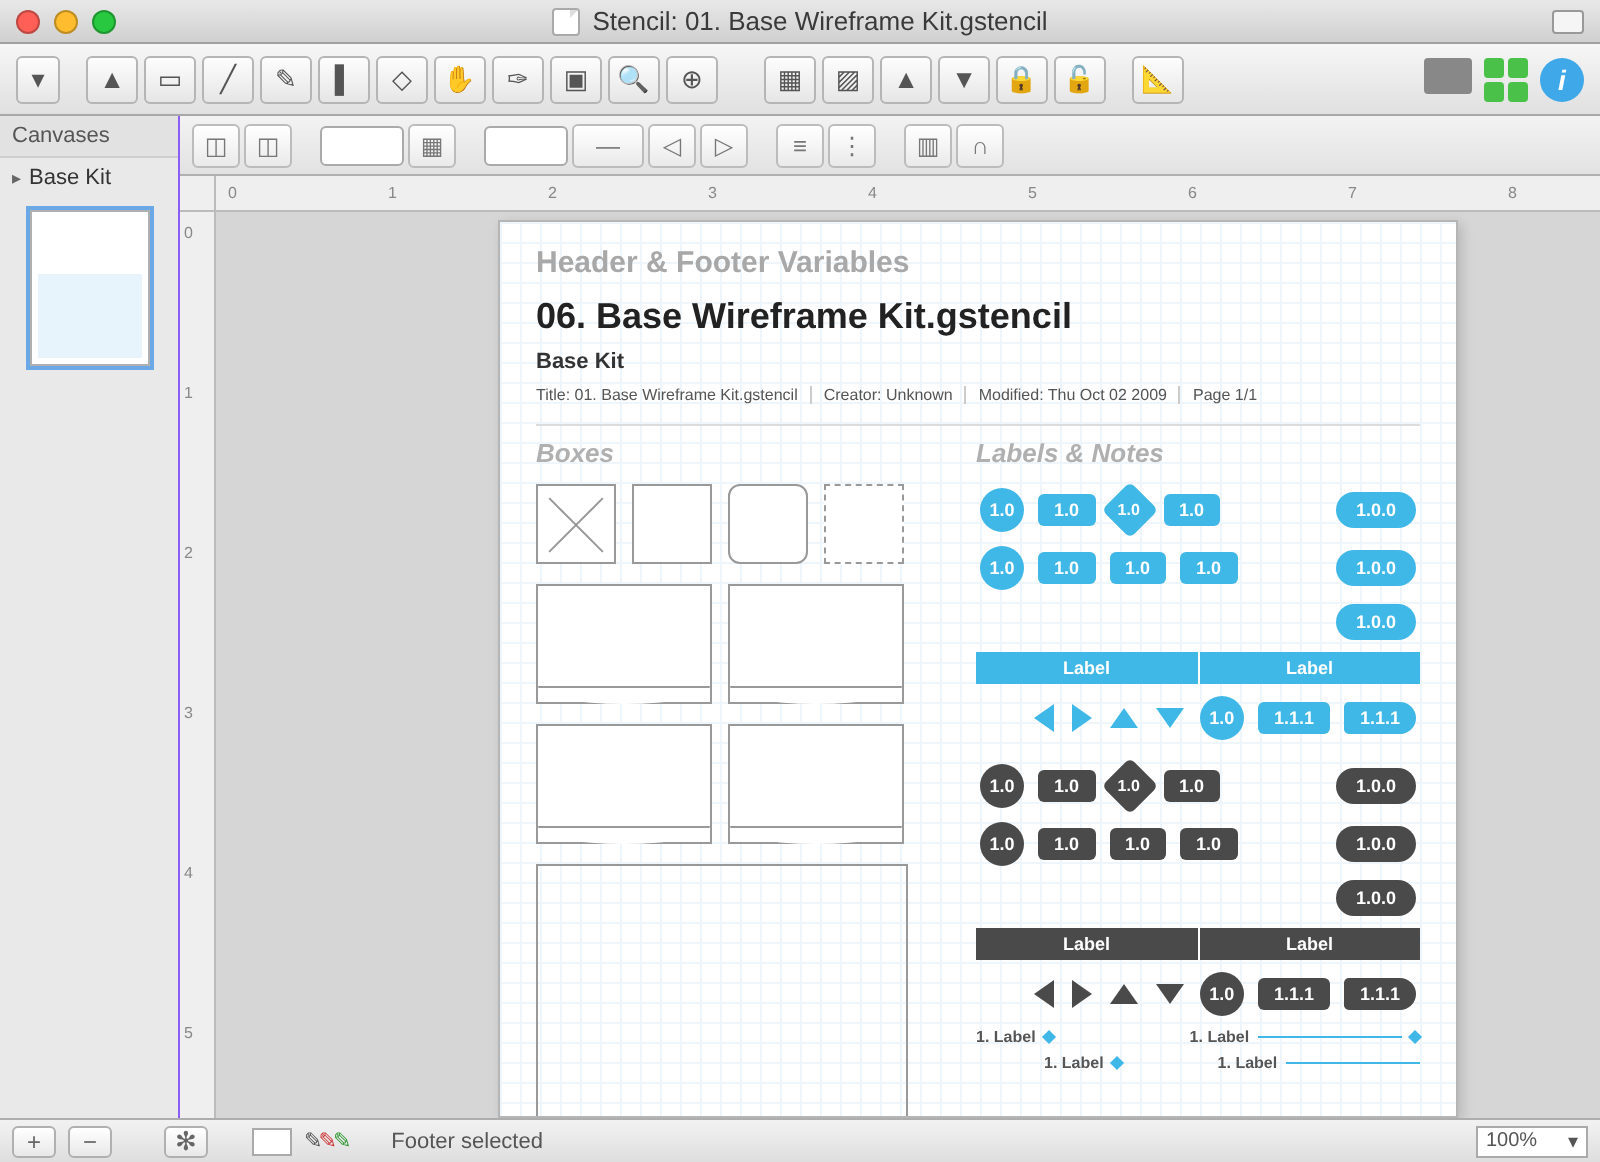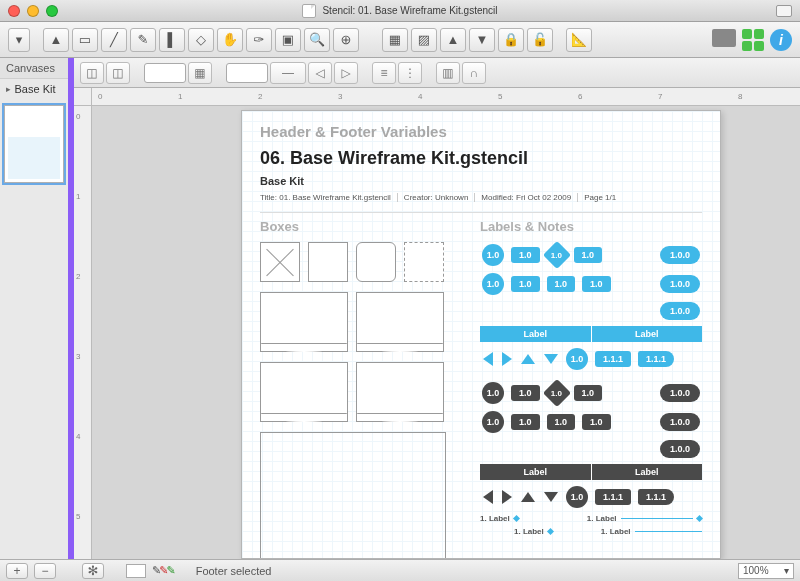--- a/index.html
+++ b/index.html
@@ -3,21 +3,21 @@
 <meta charset="utf-8">
 <style>
 * { margin: 0; padding: 0; box-sizing: border-box; font-family: "Lucida Grande", "Helvetica Neue", Arial, sans-serif; }
 html, body { width: 800px; height: 581px; overflow: hidden; background: #ececec; }
 
 
 .titlebar { height: 22px; background: linear-gradient(#e8e8e8,#d0d0d0); border-bottom: 1px solid #a0a0a0; display: flex; align-items: center; padding: 0 8px; position: relative; }
 .traffic { display: flex; gap: 7px; }
 .tl { width: 12px; height: 12px; border-radius: 50%; border: 1px solid rgba(0,0,0,.25); }
 .tl.red { background: #ff5f57; } .tl.yel { background: #febc2e; } .tl.grn { background: #28c840; }
-.title-center { position: absolute; left: 0; right: 0; text-align: center; font-size: 10px; color: #3a3a3a; display:flex;align-items:center;justify-content:center;gap:6px;}
+.title-center { position: absolute; left: 0; right: 0; text-align: center; font-size: 13px; color: #3a3a3a; display:flex;align-items:center;justify-content:center;gap:6px;}
 .doc-ico { width:14px;height:14px;background:#fff;border:1px solid #aaa;border-radius:2px;display:inline-block;position:relative;}
 .doc-ico:after{content:"";position:absolute;right:0;top:0;border-left:4px solid #ddd;border-bottom:4px solid transparent;}
 .titlebar .rico { margin-left:auto;width:16px;height:12px;border:1px solid #999;border-radius:2px;background:#f5f5f5;}
 
 
 .toolbar { height: 36px; background: linear-gradient(#f6f6f6,#e0e0e0); border-bottom:1px solid #a8a8a8; display:flex; align-items:center; padding:0 8px; gap:2px; }
 .tbtn { width:26px; height:24px; border:1px solid #b5b5b5; background:linear-gradient(#fdfdfd,#e6e6e6); border-radius:3px; display:flex;align-items:center;justify-content:center; font-size:13px;color:#555;margin-right:1px;}
 .tbtn.sm{width:22px;}
 .tspace{width:8px;}
 .tspace.lg{width:18px;}
@@ -28,21 +28,21 @@
 .info-ico{width:22px;height:22px;border-radius:50%;background:#3fa8e8;color:#fff;display:flex;align-items:center;justify-content:center;font-style:italic;font-weight:bold;font-size:14px;}
 
 
 .toolbar2 { height:30px;background:linear-gradient(#f3f3f3,#e2e2e2);border-bottom:1px solid #b0b0b0;display:flex;align-items:center;padding:0 6px;gap:2px;}
 .tb2 { width:24px;height:22px;border:1px solid #bcbcbc;background:linear-gradient(#fff,#eaeaea);border-radius:3px;display:flex;align-items:center;justify-content:center;color:#777;font-size:12px;}
 .colorwell{width:42px;height:20px;border:1px solid #aaa;border-radius:3px;background:#fff;}
 .tb2.wide{width:36px;}
 
 
 .body { display:flex; height: calc(581px - 22px - 36px - 22px); }
-.sidebar { width:74px;background:#e9e9e9;border-right:6px solid #8b5cf6;display:flex;flex-direction:column;}
+.sidebar { width:90px;background:#e9e9e9;border-right:1px solid #8b5cf6;display:flex;flex-direction:column;}
 .sb-head { font-size:11px;padding:4px 6px;color:#555;background:#e2e2e2;border-bottom:1px solid #cfcfcf;}
 .sb-item { padding:4px 6px;font-size:11px;color:#333;display:flex;align-items:center;gap:4px;}
 .disclosure{font-size:9px;color:#666;}
 .thumb { margin:6px auto;width:60px;height:78px;background:#fff;border:1px solid #b0b0b0;box-shadow:0 0 0 2px #6aa9e6;padding:3px;}
 .thumb-inner{width:100%;height:100%;background:linear-gradient(#fff 40%,#e8f4fb 40%);}
 
 .main { flex:1;display:flex;flex-direction:column;background:#d6d6d6;position:relative;}
 .rulers-row{display:flex;height:18px;}
 .ruler-corner{width:18px;height:18px;background:#efefef;border-right:1px solid #bbb;border-bottom:1px solid #bbb;}
 .ruler-h{flex:1;height:18px;background:#efefef;border-bottom:1px solid #bbb;font-size:8px;color:#888;position:relative;overflow:hidden;}
@@ -64,21 +64,21 @@
 .meta span:last-child{border:none;}
 .konigi{position:absolute;right:18px;top:12px;text-align:right;}
 .konigi .k1{font-size:13px;font-weight:bold;color:#333;border:1px solid #ccc;padding:2px 8px;background:#fafafa;}
 .konigi .k2{font-size:8px;color:#888;}
 .konigi .k3{font-size:8px;color:#2a7ab8;margin-top:6px;display:flex;align-items:center;justify-content:flex-end;gap:3px;}
 .konigi .k3 i{width:10px;height:10px;border-radius:50%;background:#3a9bd8;display:inline-flex;align-items:center;justify-content:center;color:#fff;font-size:8px;font-style:normal;}
 
 hr.sect{border:none;border-top:1px solid #ddd;margin:10px 0 6px;}
 .sect-row{display:flex;gap:20px;}
 .col{flex:1;}
-.sect-title{font-size:13px;font-weight:bold;color:#b0b0b0;margin-bottom:8px;}
+.sect-title{font-size:13px;font-weight:bold;color:#b0b0b0;margin-bottom:8px;font-style:italic;}
 
 .boxrow{display:flex;gap:8px;margin-bottom:10px;}
 .box{width:40px;height:40px;border:1px solid #999;background:#fff;}
 .box.x{position:relative;}
 .box.x:before,.box.x:after{content:"";position:absolute;left:0;right:0;top:50%;border-top:1px solid #999;}
 .box.x:before{transform:rotate(45deg);} .box.x:after{transform:rotate(-45deg);}
 .box.dash{border-style:dashed;}
 .box.round{border-radius:6px;}
 .box.big{width:88px;height:60px;position:relative;}
 .box.wave:after{content:"";position:absolute;left:0;right:0;bottom:-1px;height:8px;background:#fff;border-top:1px solid #999;border-radius:0 0 50% 50%/0 0 100% 100%;}
@@ -93,21 +93,21 @@
 .round-pill{border-radius:10px;padding:4px 10px;}
 .tri{width:0;height:0;display:inline-block;margin:2px 3px;vertical-align:middle;}
 .tri.l{border-top:7px solid transparent;border-bottom:7px solid transparent;border-right:10px solid;}
 .tri.r{border-top:7px solid transparent;border-bottom:7px solid transparent;border-left:10px solid;}
 .tri.u{border-left:7px solid transparent;border-right:7px solid transparent;border-bottom:10px solid;}
 .tri.d{border-left:7px solid transparent;border-right:7px solid transparent;border-top:10px solid;}
 .cblue{color:#3fb8e8;} .cdark{color:#4a4a4a;}
 .labelbar{display:flex;margin:4px 0;}
 .labelbar .seg{flex:1;text-align:center;font-size:9px;font-weight:bold;color:#fff;padding:3px;}
 .labelbar .seg:first-child{border-right:1px solid #fff;}
-.lg-row{display:flex;align-items:center;flex-wrap:wrap;gap:3px;margin:3px 0;}
+.lg-row{display:flex;align-items:center;flex-wrap:wrap;gap:3px;margin:3px 0;justify-content:flex-end;}
 .linelabel{font-size:8px;color:#555;display:flex;align-items:center;gap:4px;margin:4px 0;font-weight:bold;}
 .linelabel .ln{flex:1;height:1px;background:#3fb8e8;}
 .dot{width:5px;height:5px;background:#3fb8e8;transform:rotate(45deg);}
 
 
 .statusbar{height:22px;background:linear-gradient(#f2f2f2,#dedede);border-top:1px solid #adadad;display:flex;align-items:center;padding:0 6px;gap:6px;font-size:11px;color:#555;}
 .sbtn{width:22px;height:16px;border:1px solid #b0b0b0;background:linear-gradient(#fff,#e8e8e8);border-radius:3px;display:flex;align-items:center;justify-content:center;font-size:12px;color:#666;}
 .sbtn.plus:after{content:"+";} .sbtn.minus:after{content:"−";}
 .gear{font-size:13px;}
 .well{width:20px;height:14px;border:1px solid #aaa;background:#fff;}
@@ -224,21 +224,21 @@
       </div>
       <div class="canvas-area">
 
         <div class="page">
           <div class="hdr1">Header &amp; Footer Variables</div>
           <div class="hdr2">06. Base Wireframe Kit.gstencil</div>
           <div class="hdr3">Base Kit</div>
           <div class="meta">
             <span>Title: 01. Base Wireframe Kit.gstencil</span>
             <span>Creator: Unknown</span>
-            <span>Modified: Fri Oct 02 2009</span>
+            <span>Modified: Thu Oct 02 2009</span>
             <span>Page 1/1</span>
           </div>
           <hr class="sect">
           <div class="sect-row">
 
             <div class="col" style="flex:0 0 200px">
               <div class="sect-title">Boxes</div>
               <div class="boxrow">
                 <div class="box x"></div>
                 <div class="box"></div>

